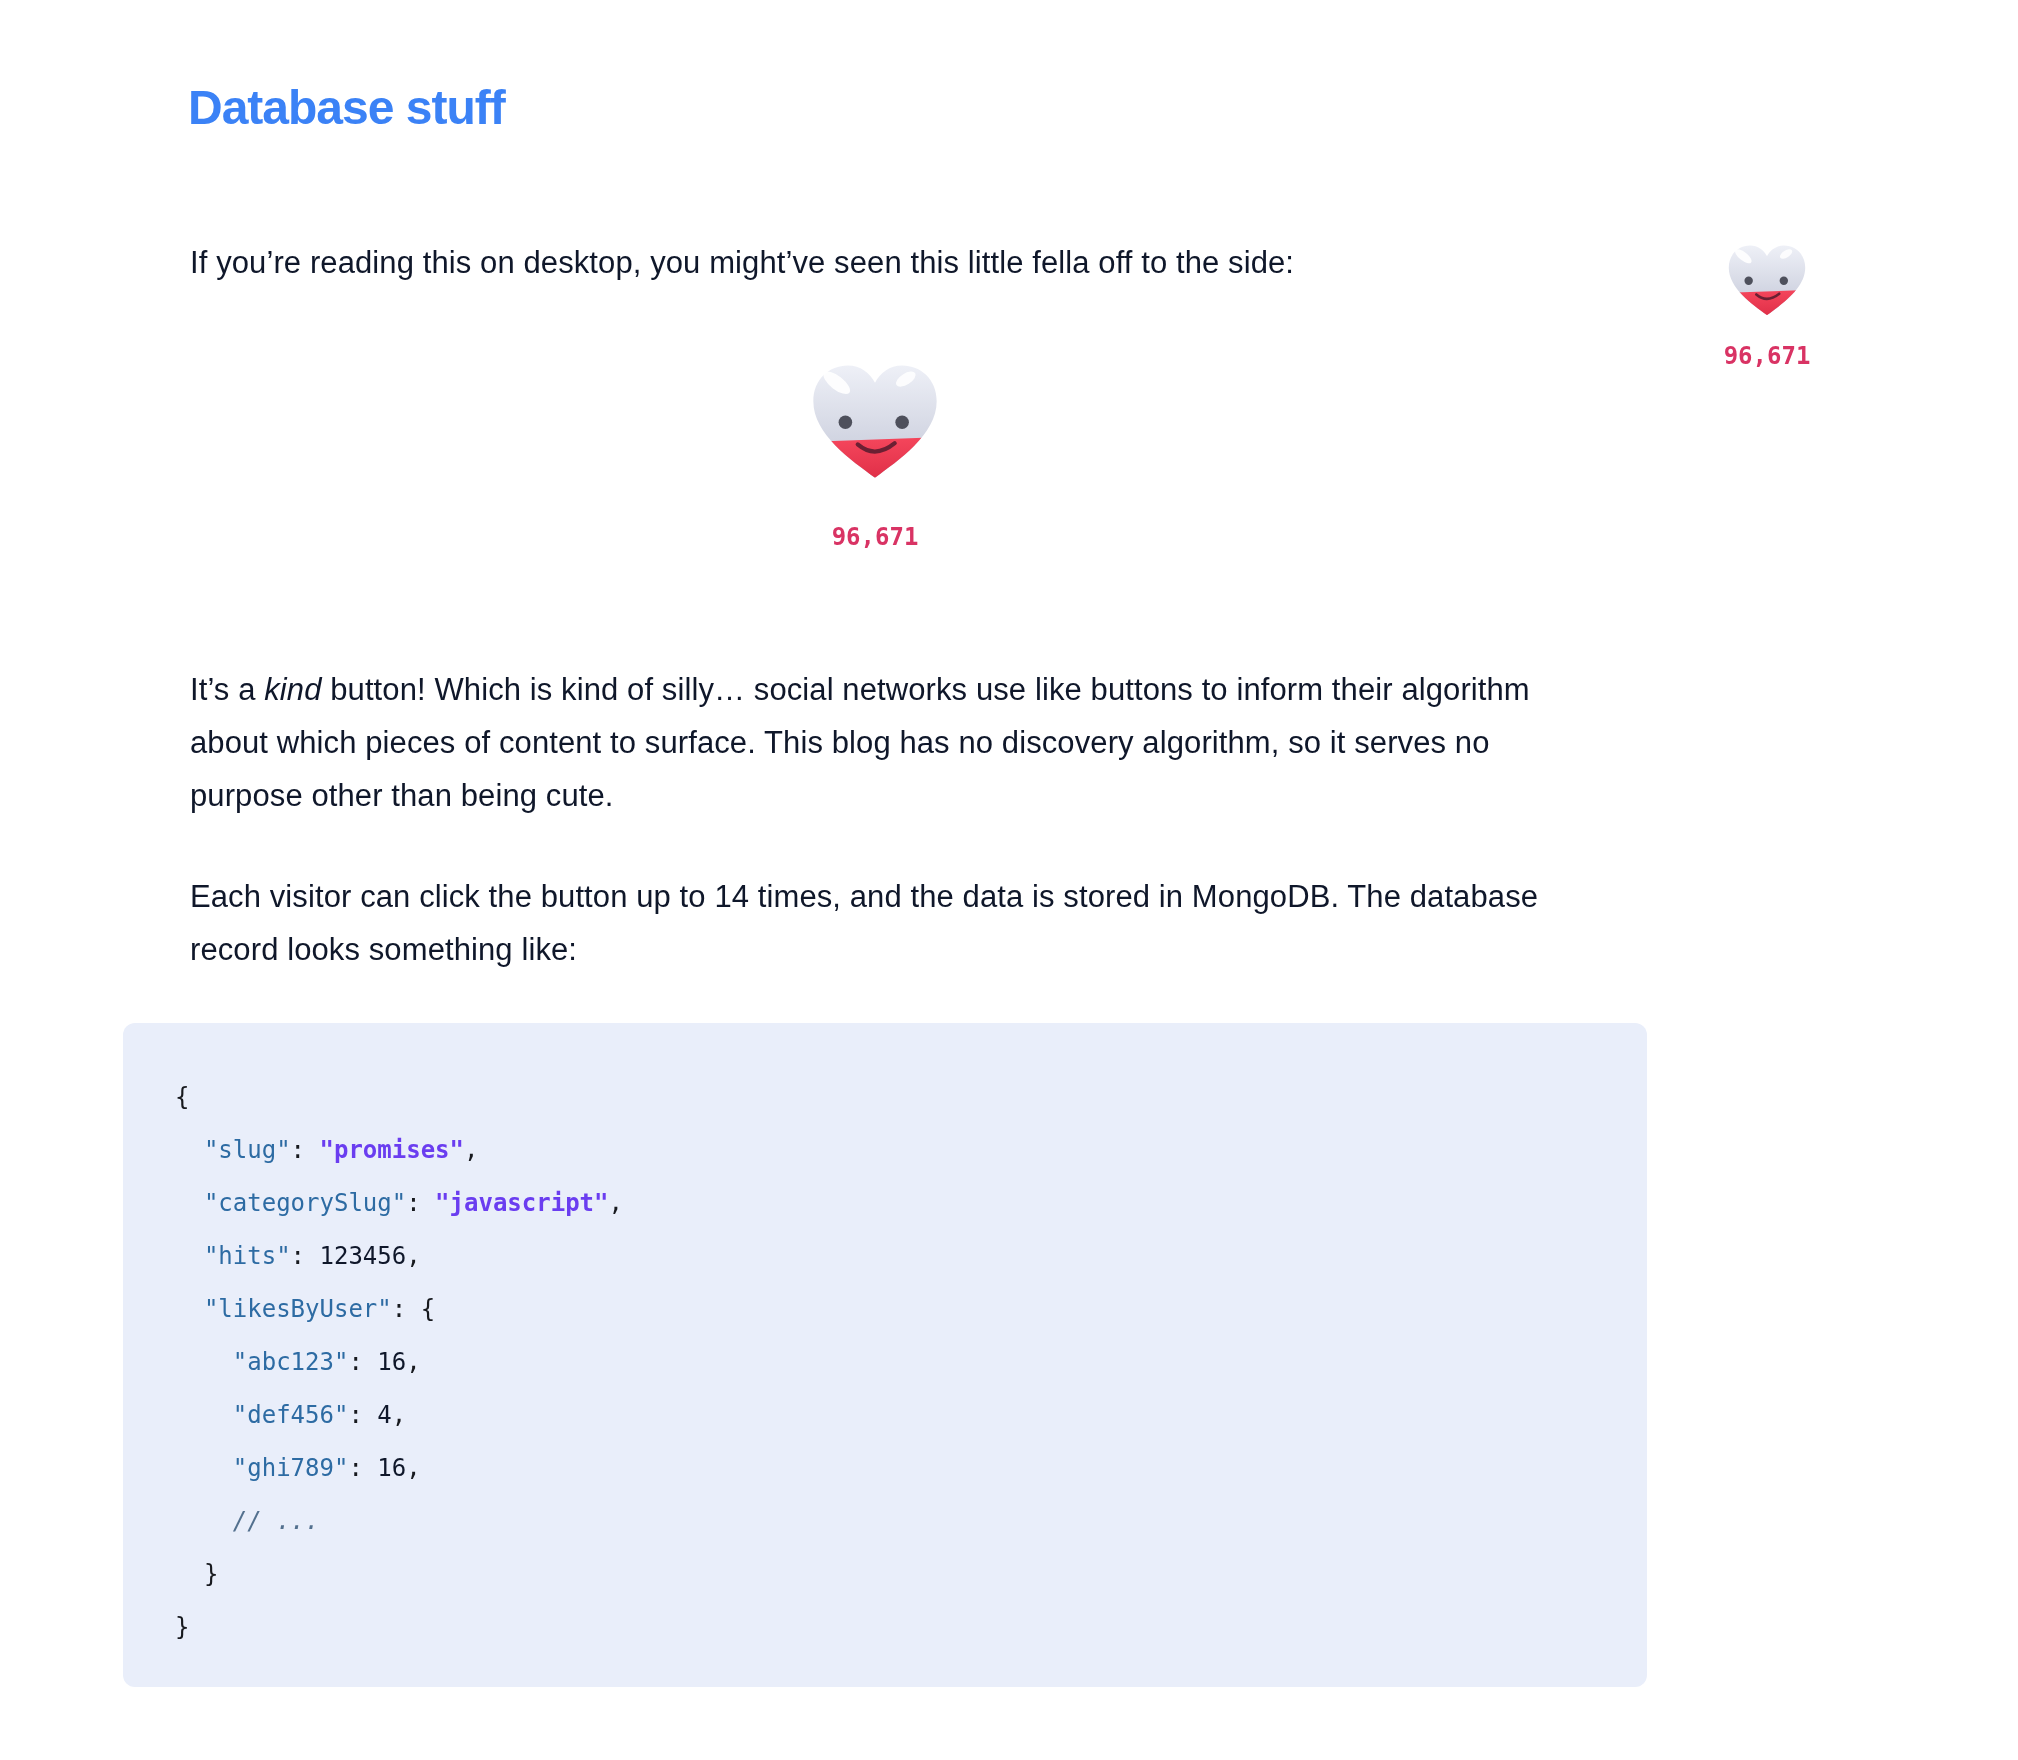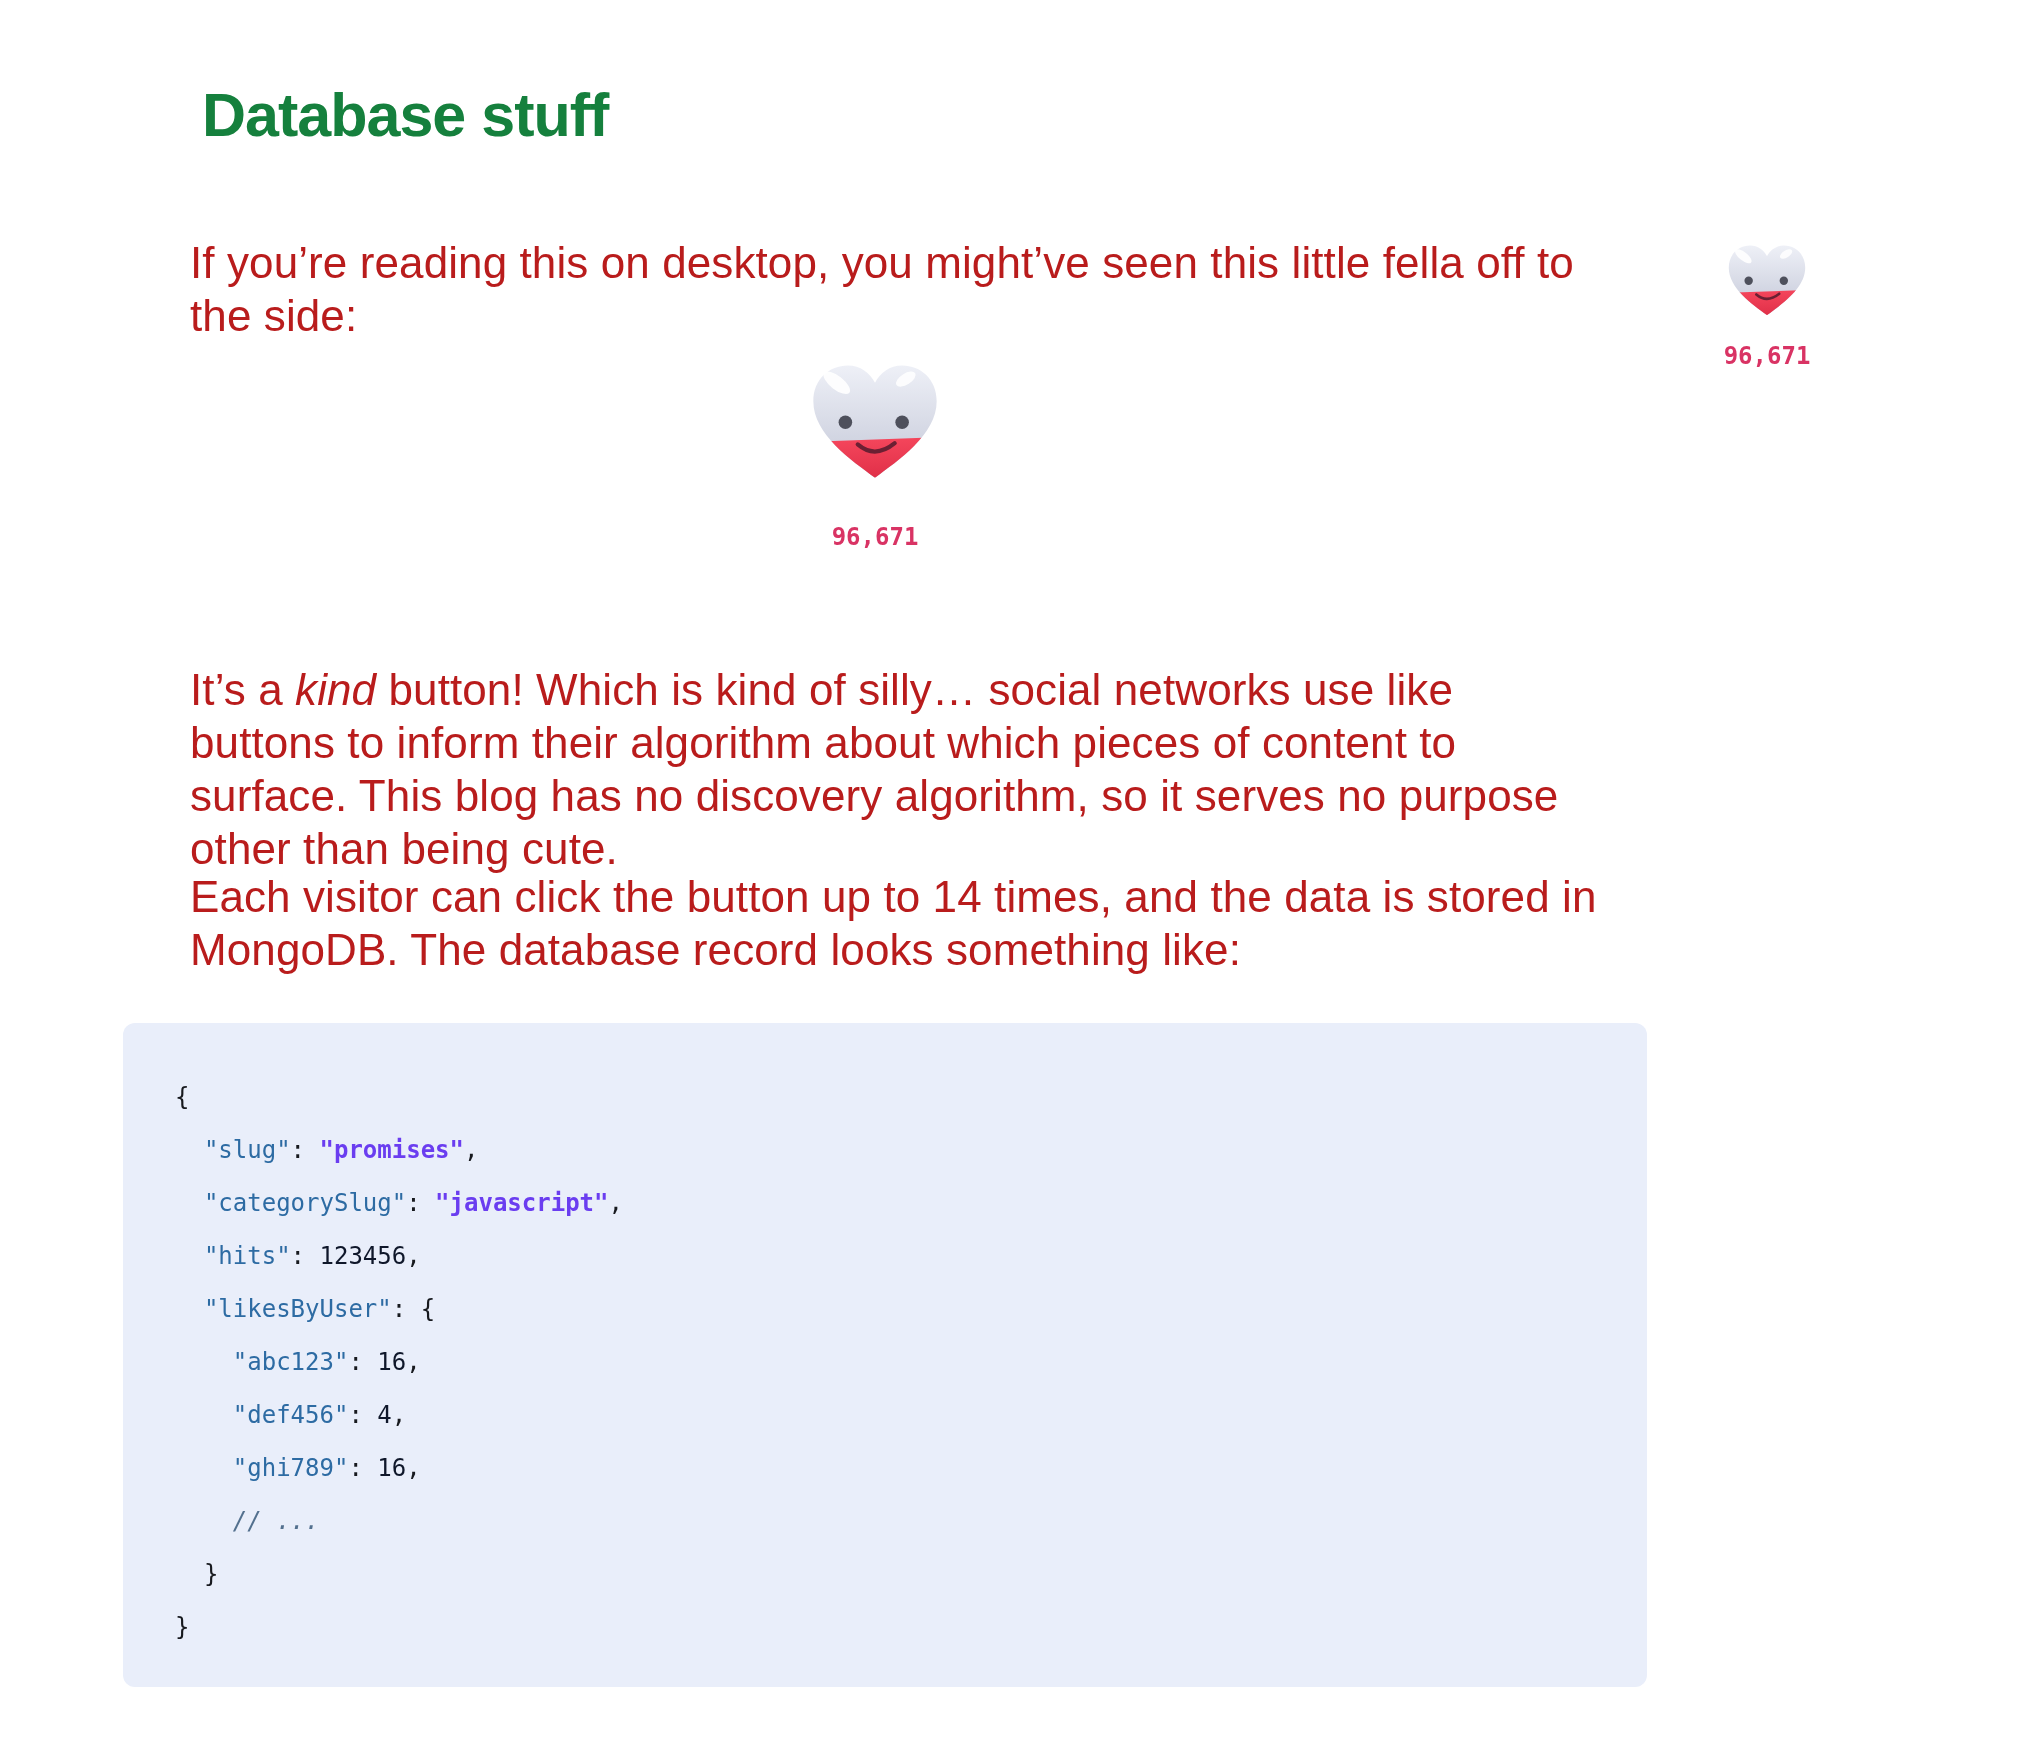--- a/index.html
+++ b/index.html
@@ -5,28 +5,28 @@
   * { margin:0; padding:0; box-sizing:border-box; }
   html,body { width:2018px; height:1760px; }
   body {
     position:relative;
     background:#ffffff;
     font-family:"Liberation Sans", sans-serif;
     color:#16181d;
     overflow:hidden;
   }
   .page-title {
-    position:absolute; left:202px; top:80px;
-    font-size:61px; line-height:1.15; font-weight:800;
+    position:absolute; left:188px; top:80px;
+    font-size:48px; line-height:1.15; font-weight:800;
     letter-spacing:-1px;
-    color:#15803d;
+    color:#3b82f6;
   }
   .body-para {
     position:absolute; left:190px; width:1412px;
-    font-size:44px; line-height:53px; color:#b91c1c;
+    font-size:31px; line-height:53px; color:#0f172a;
     letter-spacing:0.1px;
   }
   .para-intro { top:236px; }
   .para-like  { top:663px; }
   .para-db    { top:870px; }
   .body-para em { font-style:italic; }
 
   .like-widget {
     position:absolute;
     display:flex; flex-direction:column; align-items:center;

